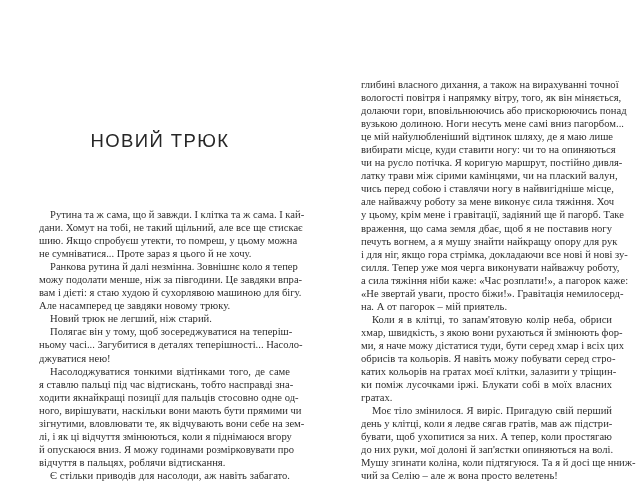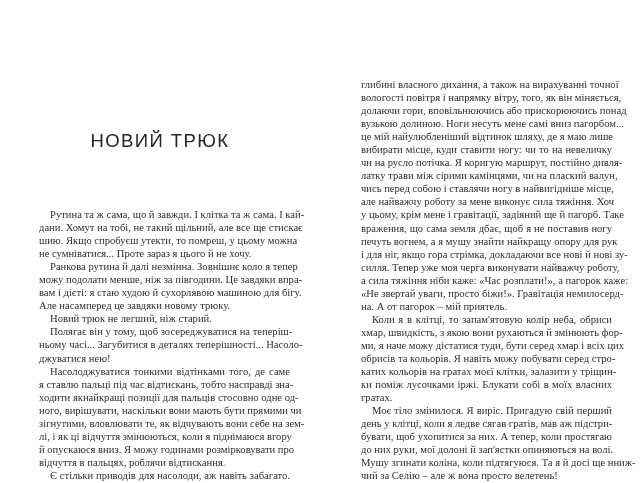--- a/index.html
+++ b/index.html
@@ -113,21 +113,21 @@
     <div class="page-number">152</div>
   </div>
 
   <div class="page page-right">
     <div class="text-block" id="right-text">
         <span class="line">глибині власного дихання, а також на вирахуванні точної</span>
         <span class="line">вологості повітря і напрямку вітру, того, як він міняється,</span>
         <span class="line">долаючи гори, вповільнюючись або прискорюючись понад</span>
         <span class="line">вузькою долиною. Ноги несуть мене самі вниз пагорбом...</span>
         <span class="line">це мій найулюбленіший відтинок шляху, де я маю лише</span>
-        <span class="line">вибирати місце, куди ставити ногу: чи то на невеличку</span>
+        <span class="line">вибирати місце, куди ставити ногу: чи то на опиняються</span>
         <span class="line">чи на русло потічка. Я коригую маршрут, постійно дивля-</span>
         <span class="line">латку трави між сірими камінцями, чи на плаский валун,</span>
         <span class="line">чись перед собою і ставлячи ногу в найвигідніше місце,</span>
         <span class="line">але найважчу роботу за мене виконує сила тяжіння. Хоч</span>
         <span class="line">у цьому, крім мене і гравітації, задіяний ще й пагорб. Таке</span>
         <span class="line">враження, що сама земля дбає, щоб я не поставив ногу</span>
         <span class="line">печуть вогнем, а я мушу знайти найкращу опору для рук</span>
         <span class="line">і для ніг, якщо гора стрімка, докладаючи все нові й нові зу-</span>
         <span class="line">силля. Тепер уже моя черга виконувати найважчу роботу,</span>
         <span class="line">а сила тяжіння ніби каже: «Час розплати!», а пагорок каже:</span>

